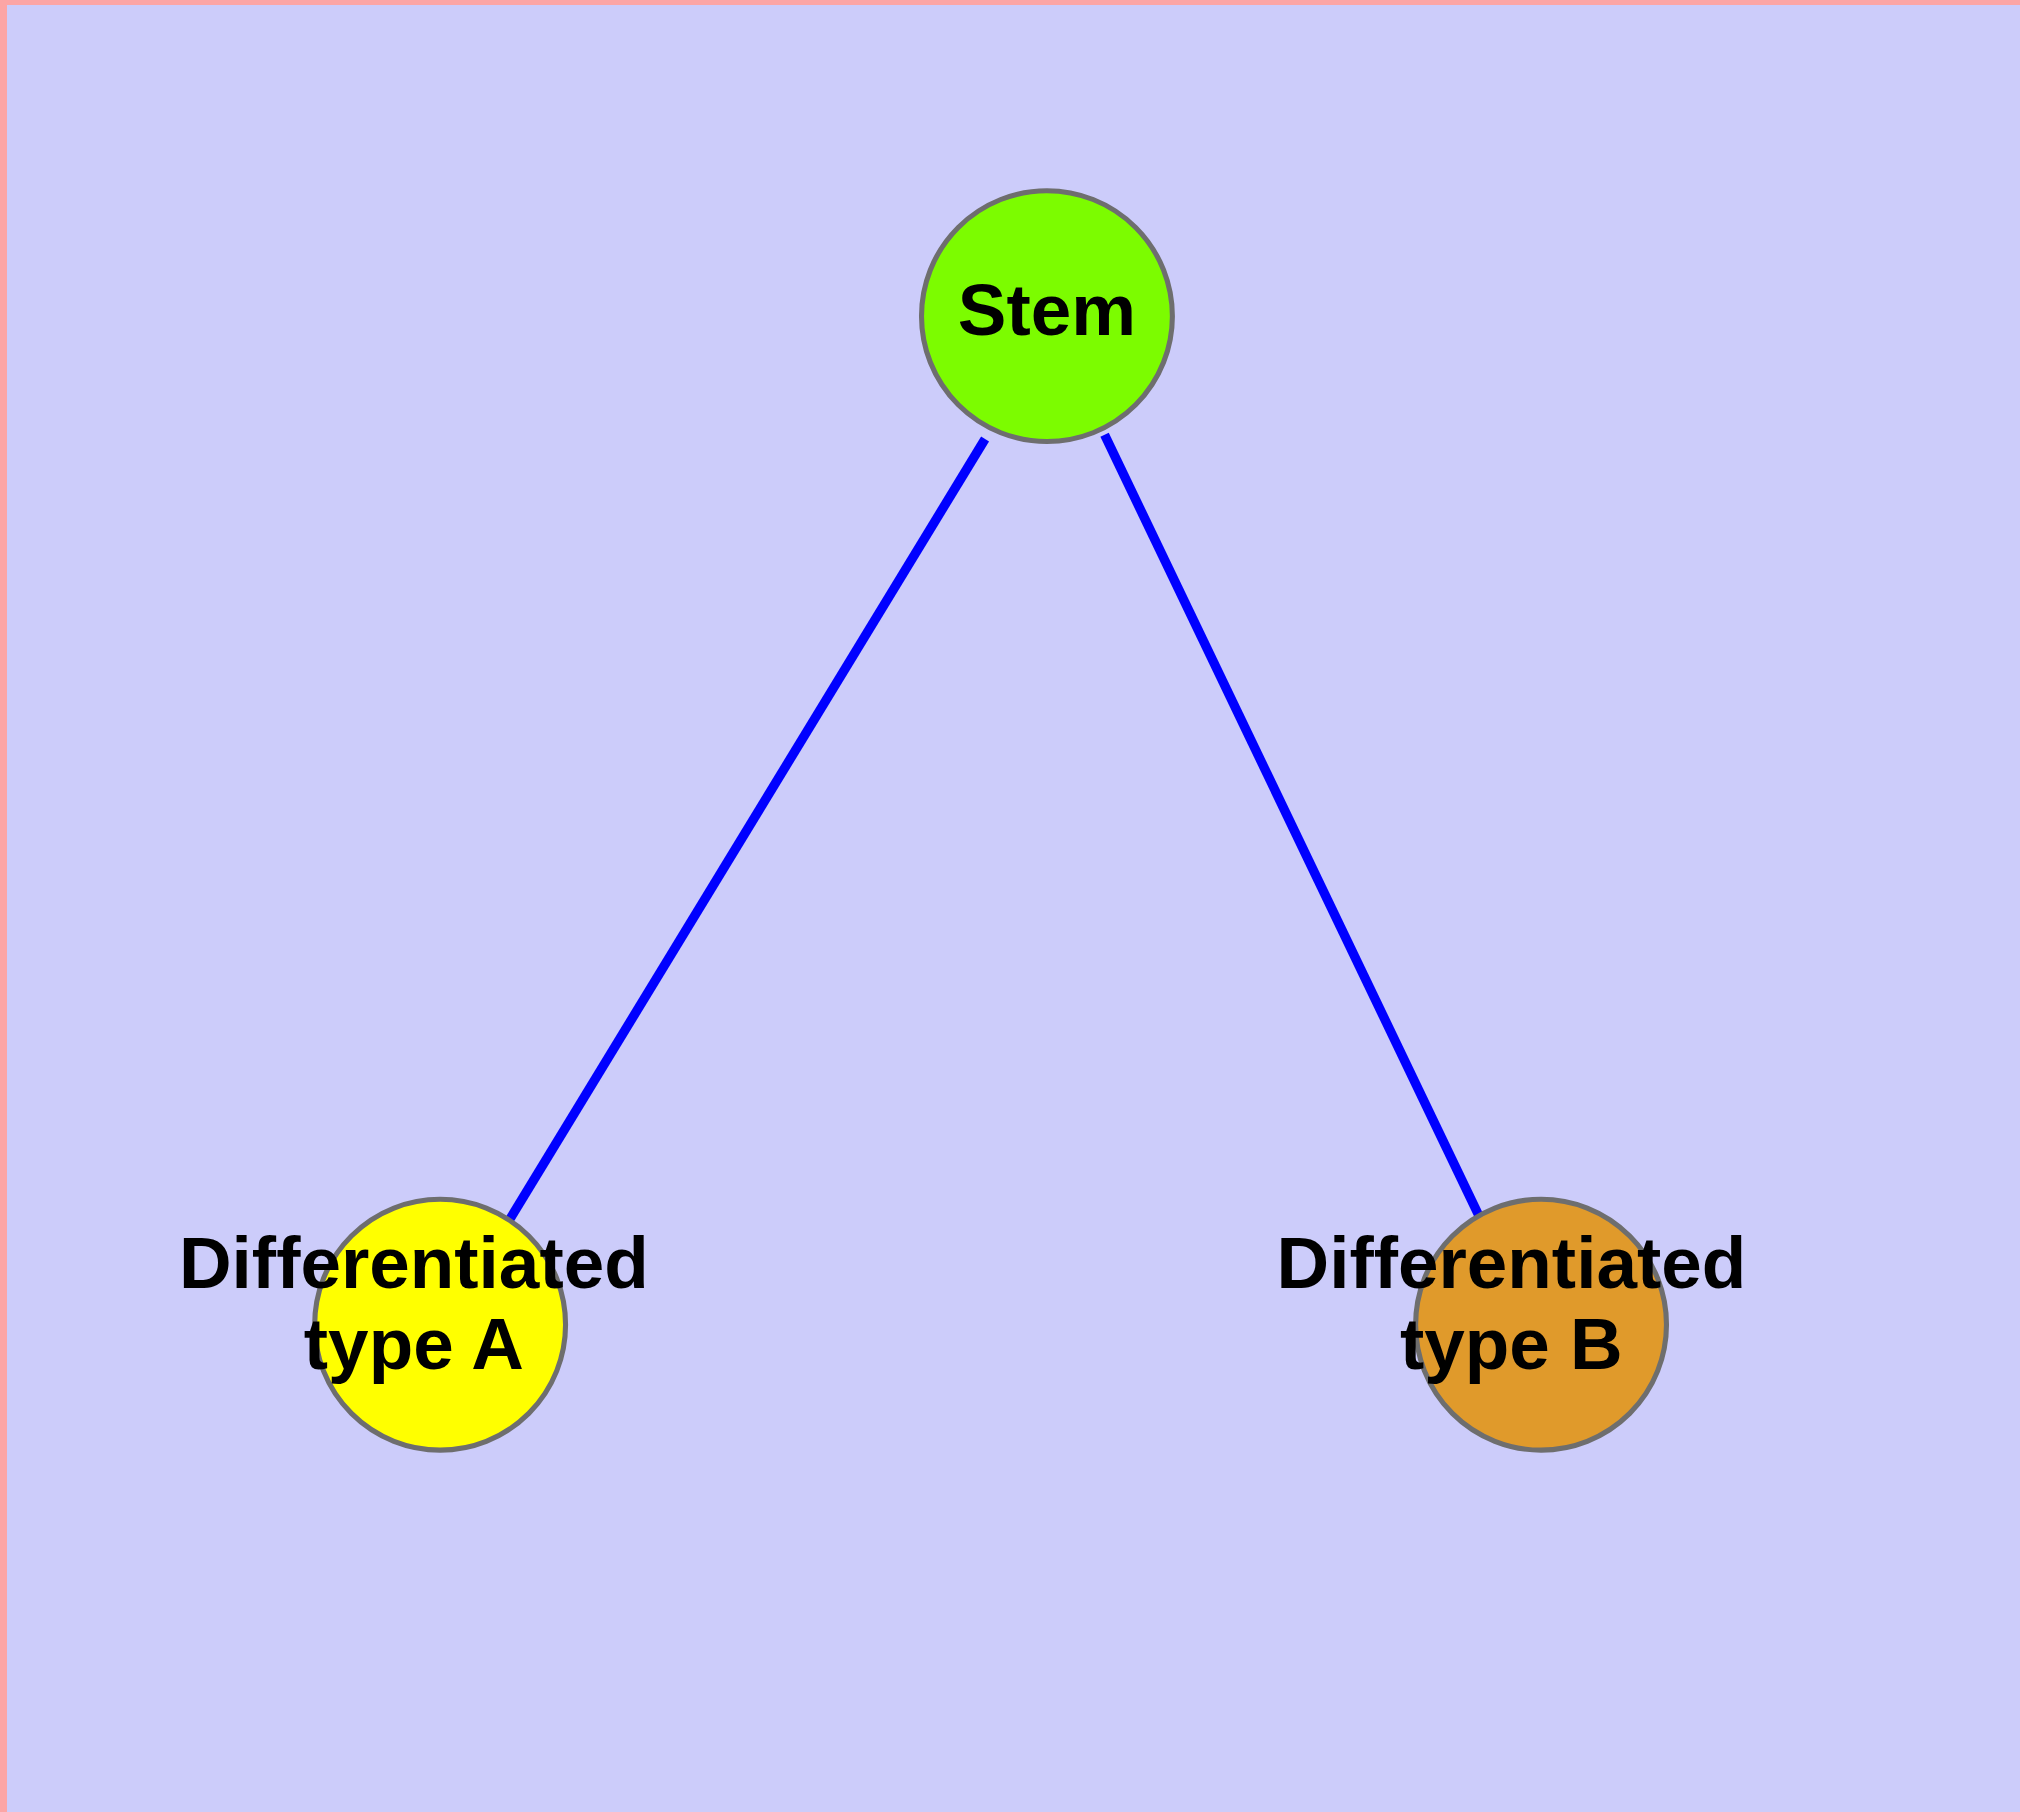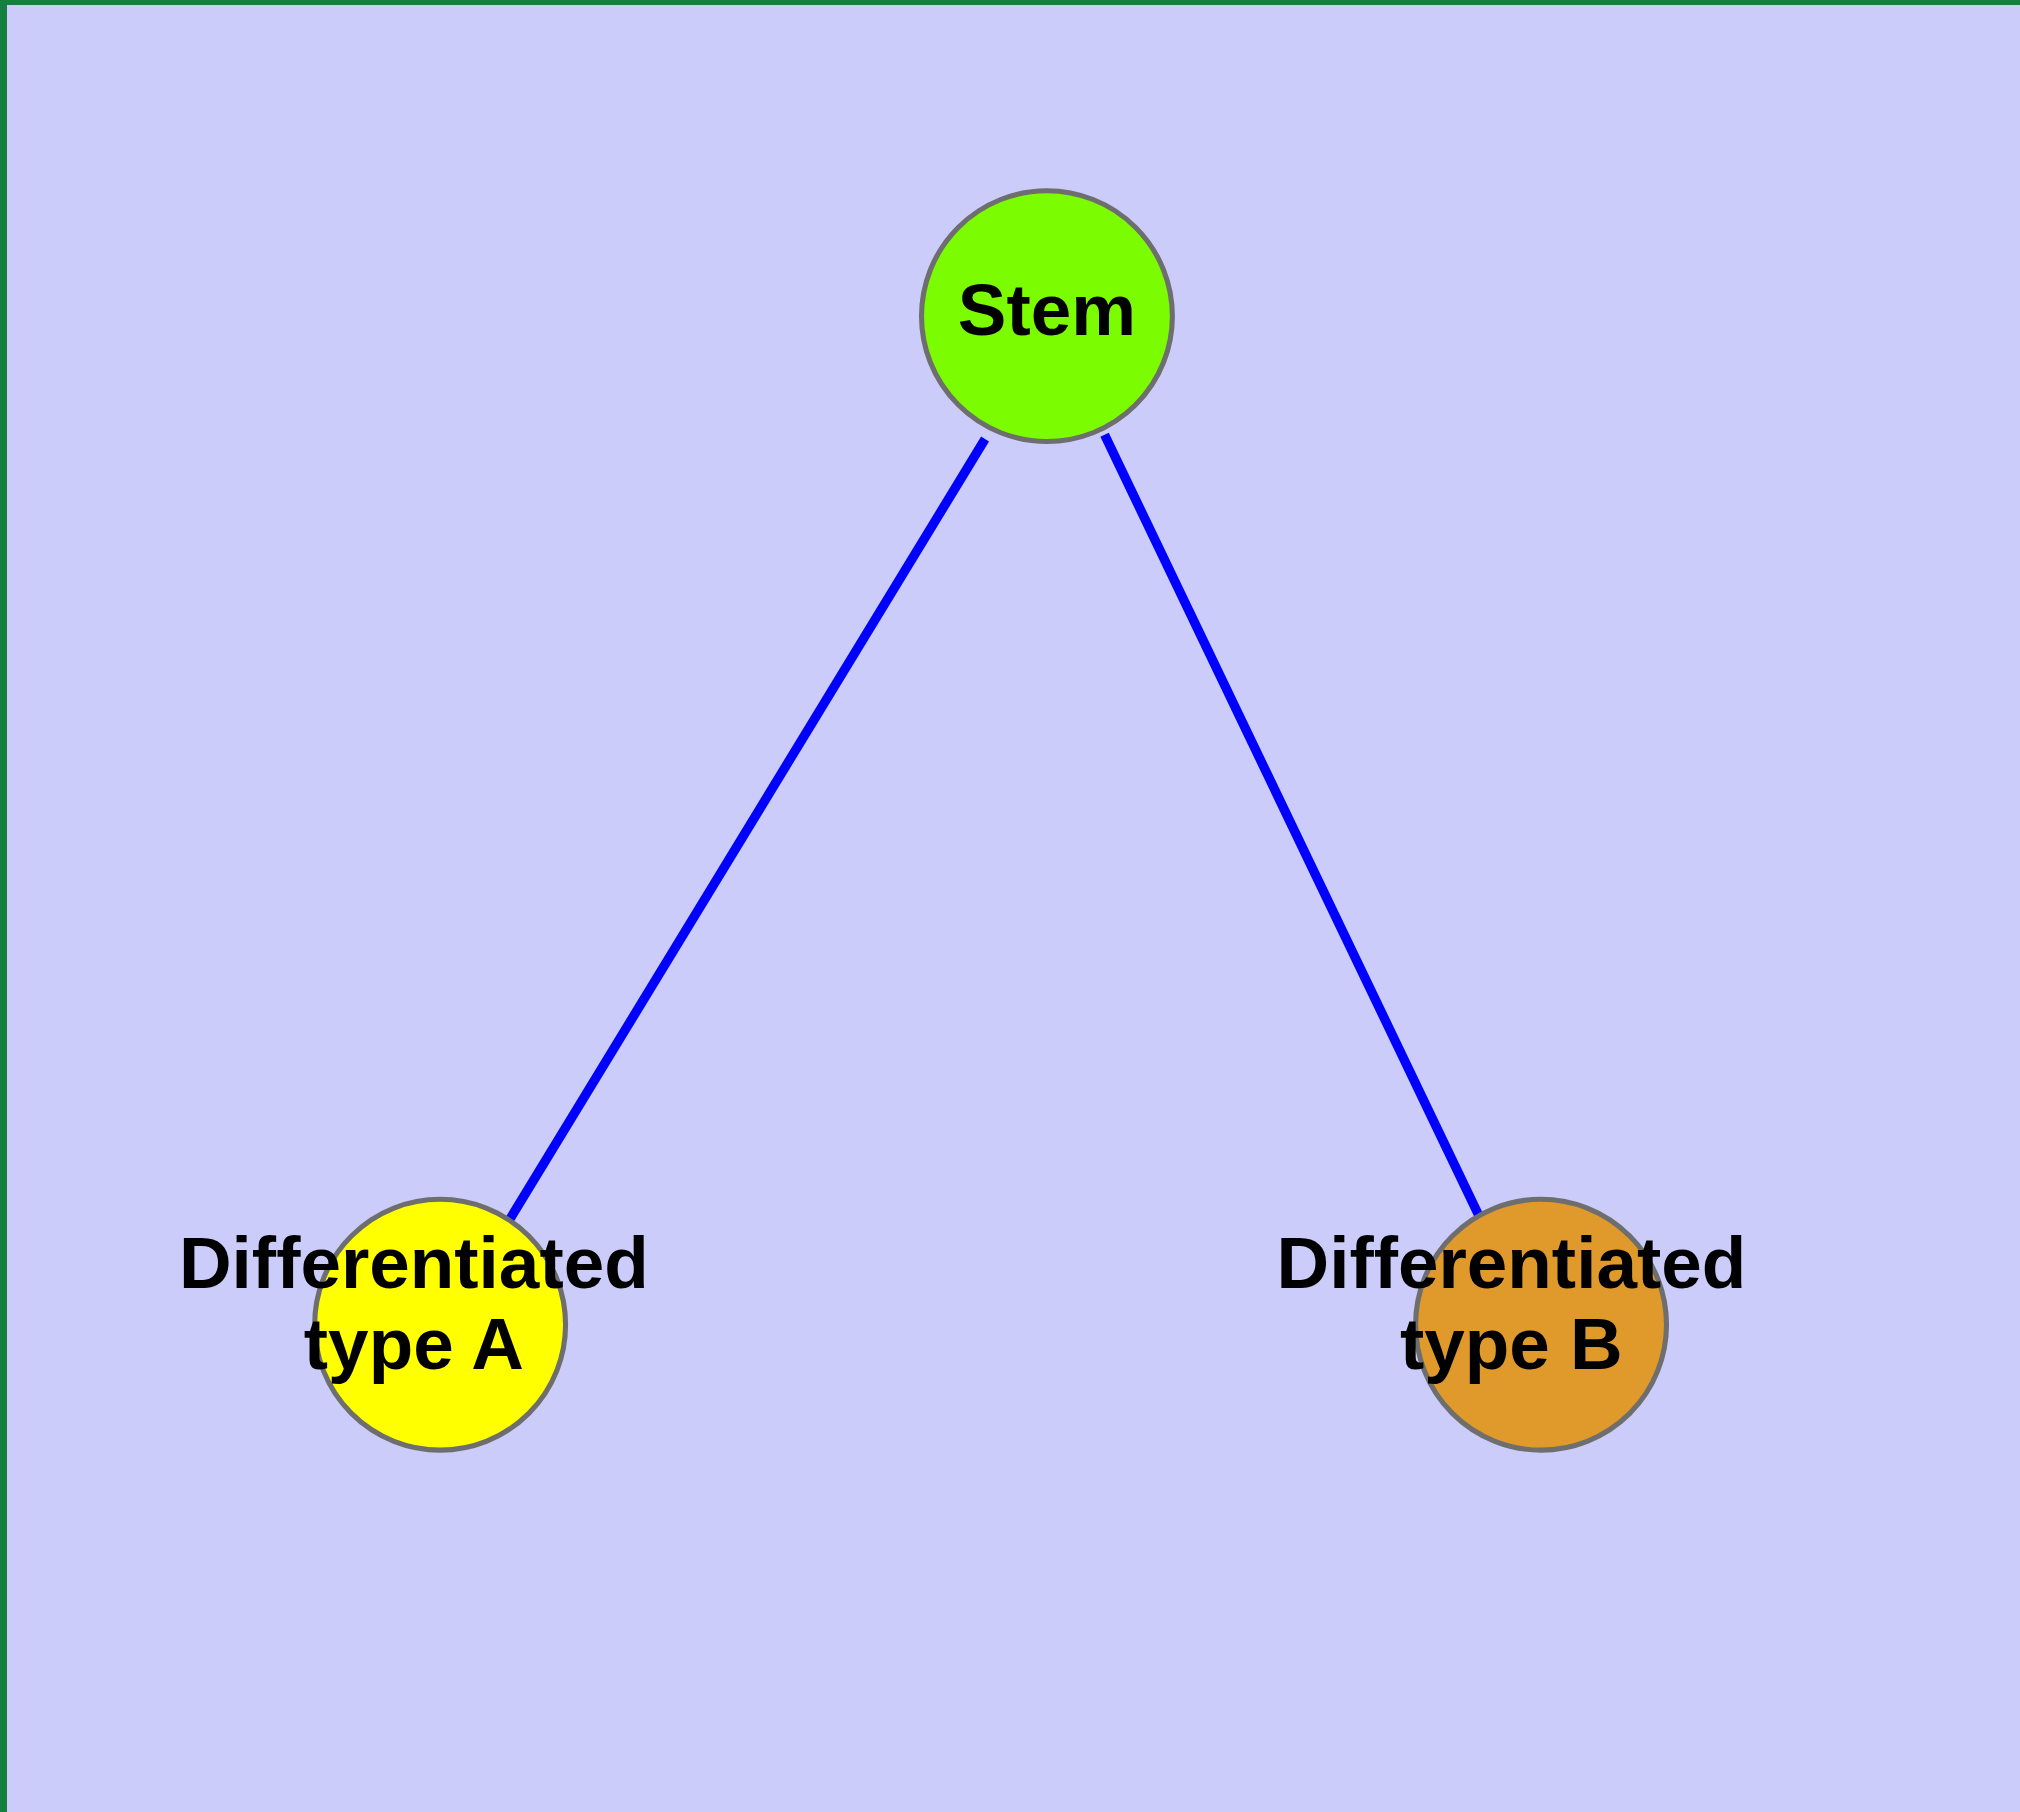--- a/index.html
+++ b/index.html
@@ -5,21 +5,21 @@
 <style>
   html, body {
     margin: 0;
     padding: 0;
     background: #ffffff;
   }
   #canvas {
     position: relative;
     width: 2021px;
     height: 1812px;
-    background: #15803d;
+    background: #fca5a5;
     overflow: hidden;
     font-family: "Liberation Sans", sans-serif;
   }
   #plot-area {
     position: absolute;
     left: 6.8px;
     top: 5.1px;
     width: 2014px;
     height: 1807px;
     background: #ccccfa;

